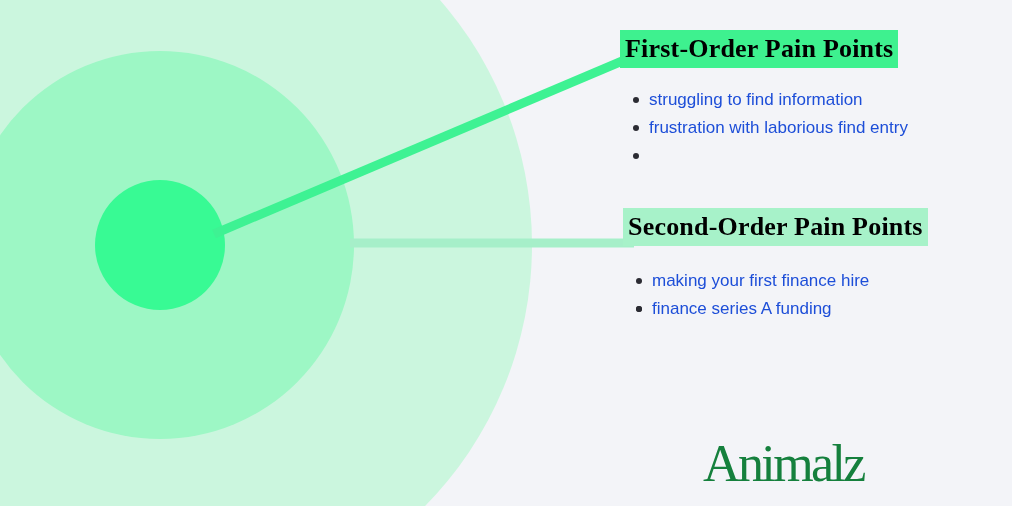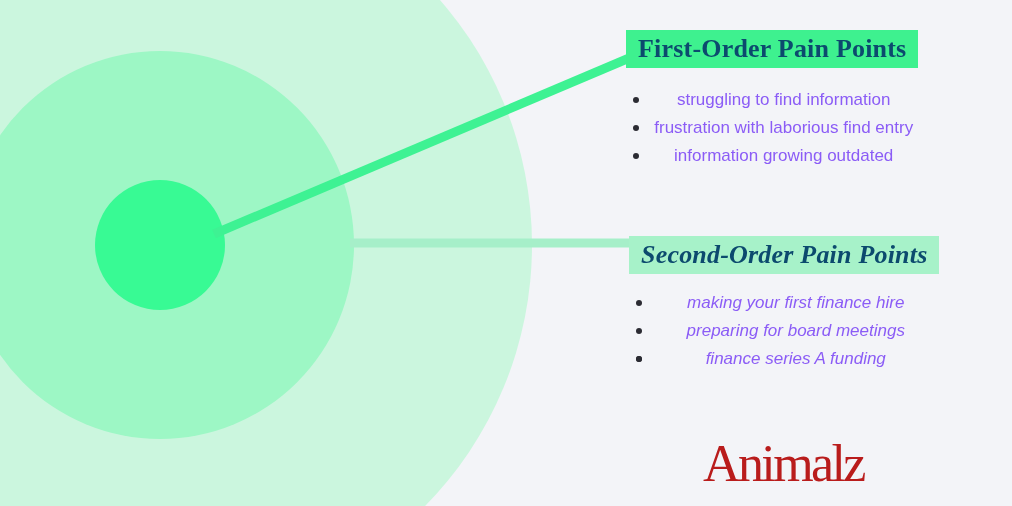--- a/index.html
+++ b/index.html
@@ -16,61 +16,59 @@
   .circle.outer  { left: -212px; top: -127px; width: 744px; height: 744px; background: #CBF6DE; }
   .circle.middle { left:  -34px; top:   51px; width: 388px; height: 388px; background: #9DF7C5; }
   .circle.inner  { left:   95px; top:  180px; width: 130px; height: 130px; background: #38FA94; }
   svg.connectors {
     position: absolute; left: 0; top: 0;
     width: 1012px; height: 506px;
     pointer-events: none;
   }
   .section { position: absolute; }
   .section-1 { left: 620px; top: 30px; }
-  .section-2 { left: 623px; top: 236px; font-style: italic; }
+  .section-2 { left: 623px; top: 208px; }
   .hl {
     display: inline-block;
     font-family: "Liberation Serif", serif;
     font-weight: bold;
     font-size: 26px;
     line-height: 38px;
-    padding: 0 12px;
-    color: #0c4a6e;
+    padding: 0 5px;
+    color: #000000;
     letter-spacing: 0.2px;
     white-space: nowrap;
-    margin-left: 6px;
   }
   .hl-1 { background: #3EF18F; }
   .hl-2 { background: #A7F2C9; }
   .bullets { margin: 18px 0 0 0; padding: 0; list-style: none; }
-  .section-2 .bullets { margin-top: 15px; }
+  .section-2 .bullets { margin-top: 21px; }
   .bullets li {
     position: relative;
     padding-left: 29px;
     font-size: 17px;
     line-height: 28px;
-    color: #8b5cf6;
+    color: #1d4ed8;
     white-space: nowrap;
-    text-align: center;
   }
   .bullets li .dot {
     position: absolute;
     left: 13px; top: 11px;
     width: 6px; height: 6px;
     border-radius: 50%;
     background: #2B2B33;
   }
   .logo {
     position: absolute;
     left: 703px; top: 438px;
     font-family: "Liberation Serif", serif;
     font-size: 52px;
     line-height: 1;
     letter-spacing: -0.05em;
-    color: #b91c1c;
+    color: #15803d;
   }
 </style>
 </head>
 <body>
 
 <div class="canvas">
 
   <div class="circle outer"></div>
   <div class="circle middle"></div>
   <div class="circle inner"></div>
@@ -78,29 +76,28 @@
   <svg class="connectors" viewBox="0 0 1012 506">
     <line x1="214" y1="234" x2="634" y2="56" stroke="#3EF293" stroke-width="9"></line>
     <line x1="350" y1="243" x2="634" y2="243" stroke="#A6EFC9" stroke-width="9"></line>
   </svg>
 
   <div class="section section-1">
     <h2 class="hl hl-1">First-Order Pain Points</h2>
     <ul class="bullets">
       <li><span class="dot"></span><span>struggling to find information</span></li>
       <li><span class="dot"></span><span>frustration with laborious find entry</span></li>
-      <li><span class="dot"></span><span>information growing outdated</span></li>
+      <li><span class="dot"></span></li>
     </ul>
   </div>
 
   <div class="section section-2">
     <h2 class="hl hl-2">Second-Order Pain Points</h2>
     <ul class="bullets">
       <li><span class="dot"></span><span>making your first finance hire</span></li>
-      <li><span class="dot"></span><span>preparing for board meetings</span></li>
       <li><span class="dot"></span></li>
       <li><span class="dot"></span><span>finance series A funding</span></li>
     </ul>
   </div>
 
   <div class="logo">Animalz</div>
 
 </div>
 
 </body></html>

